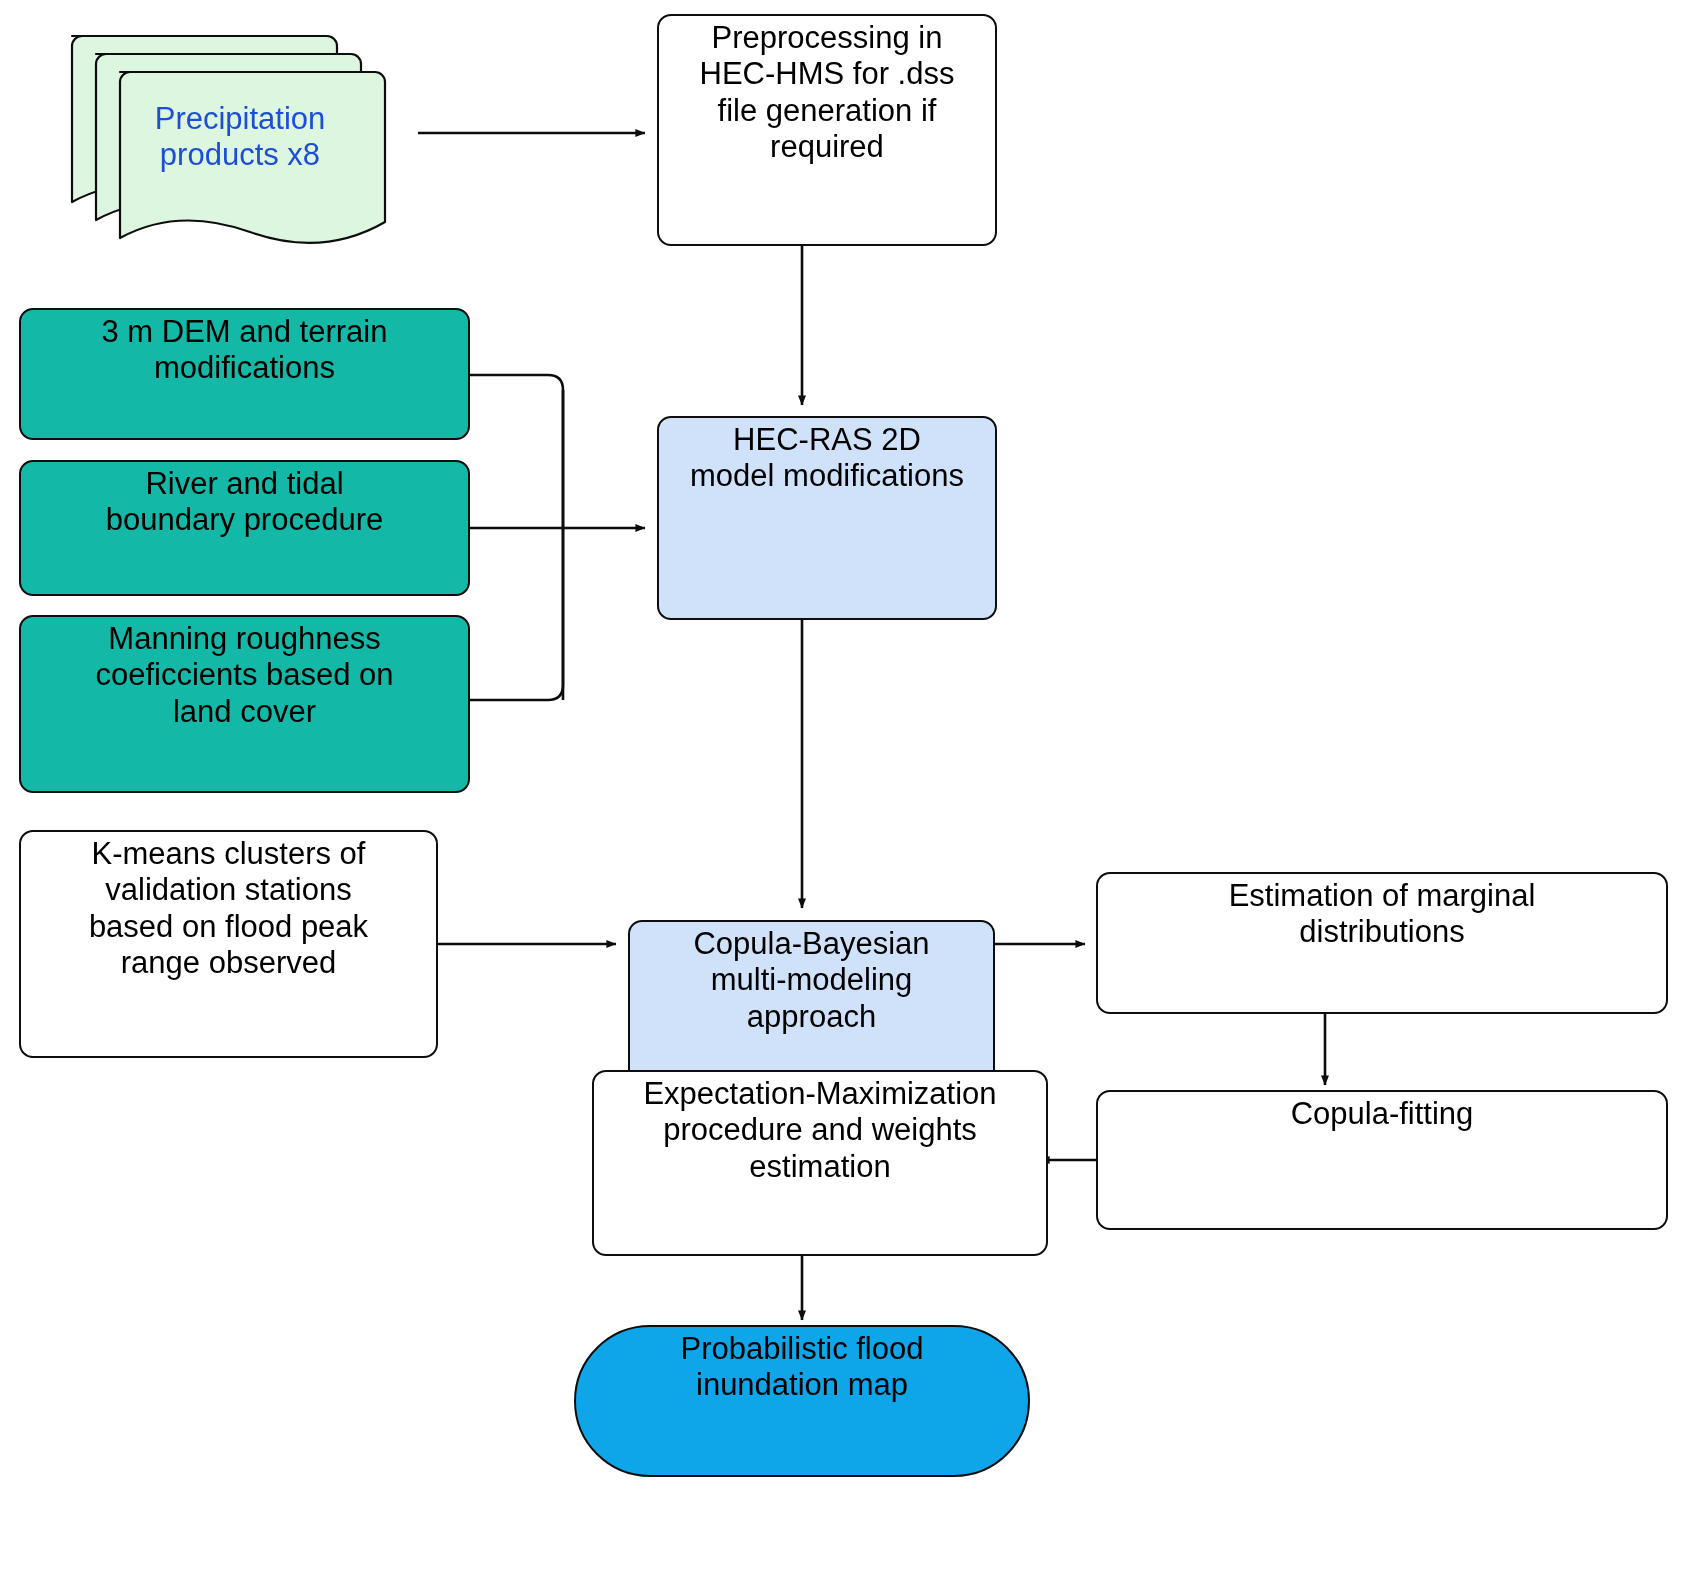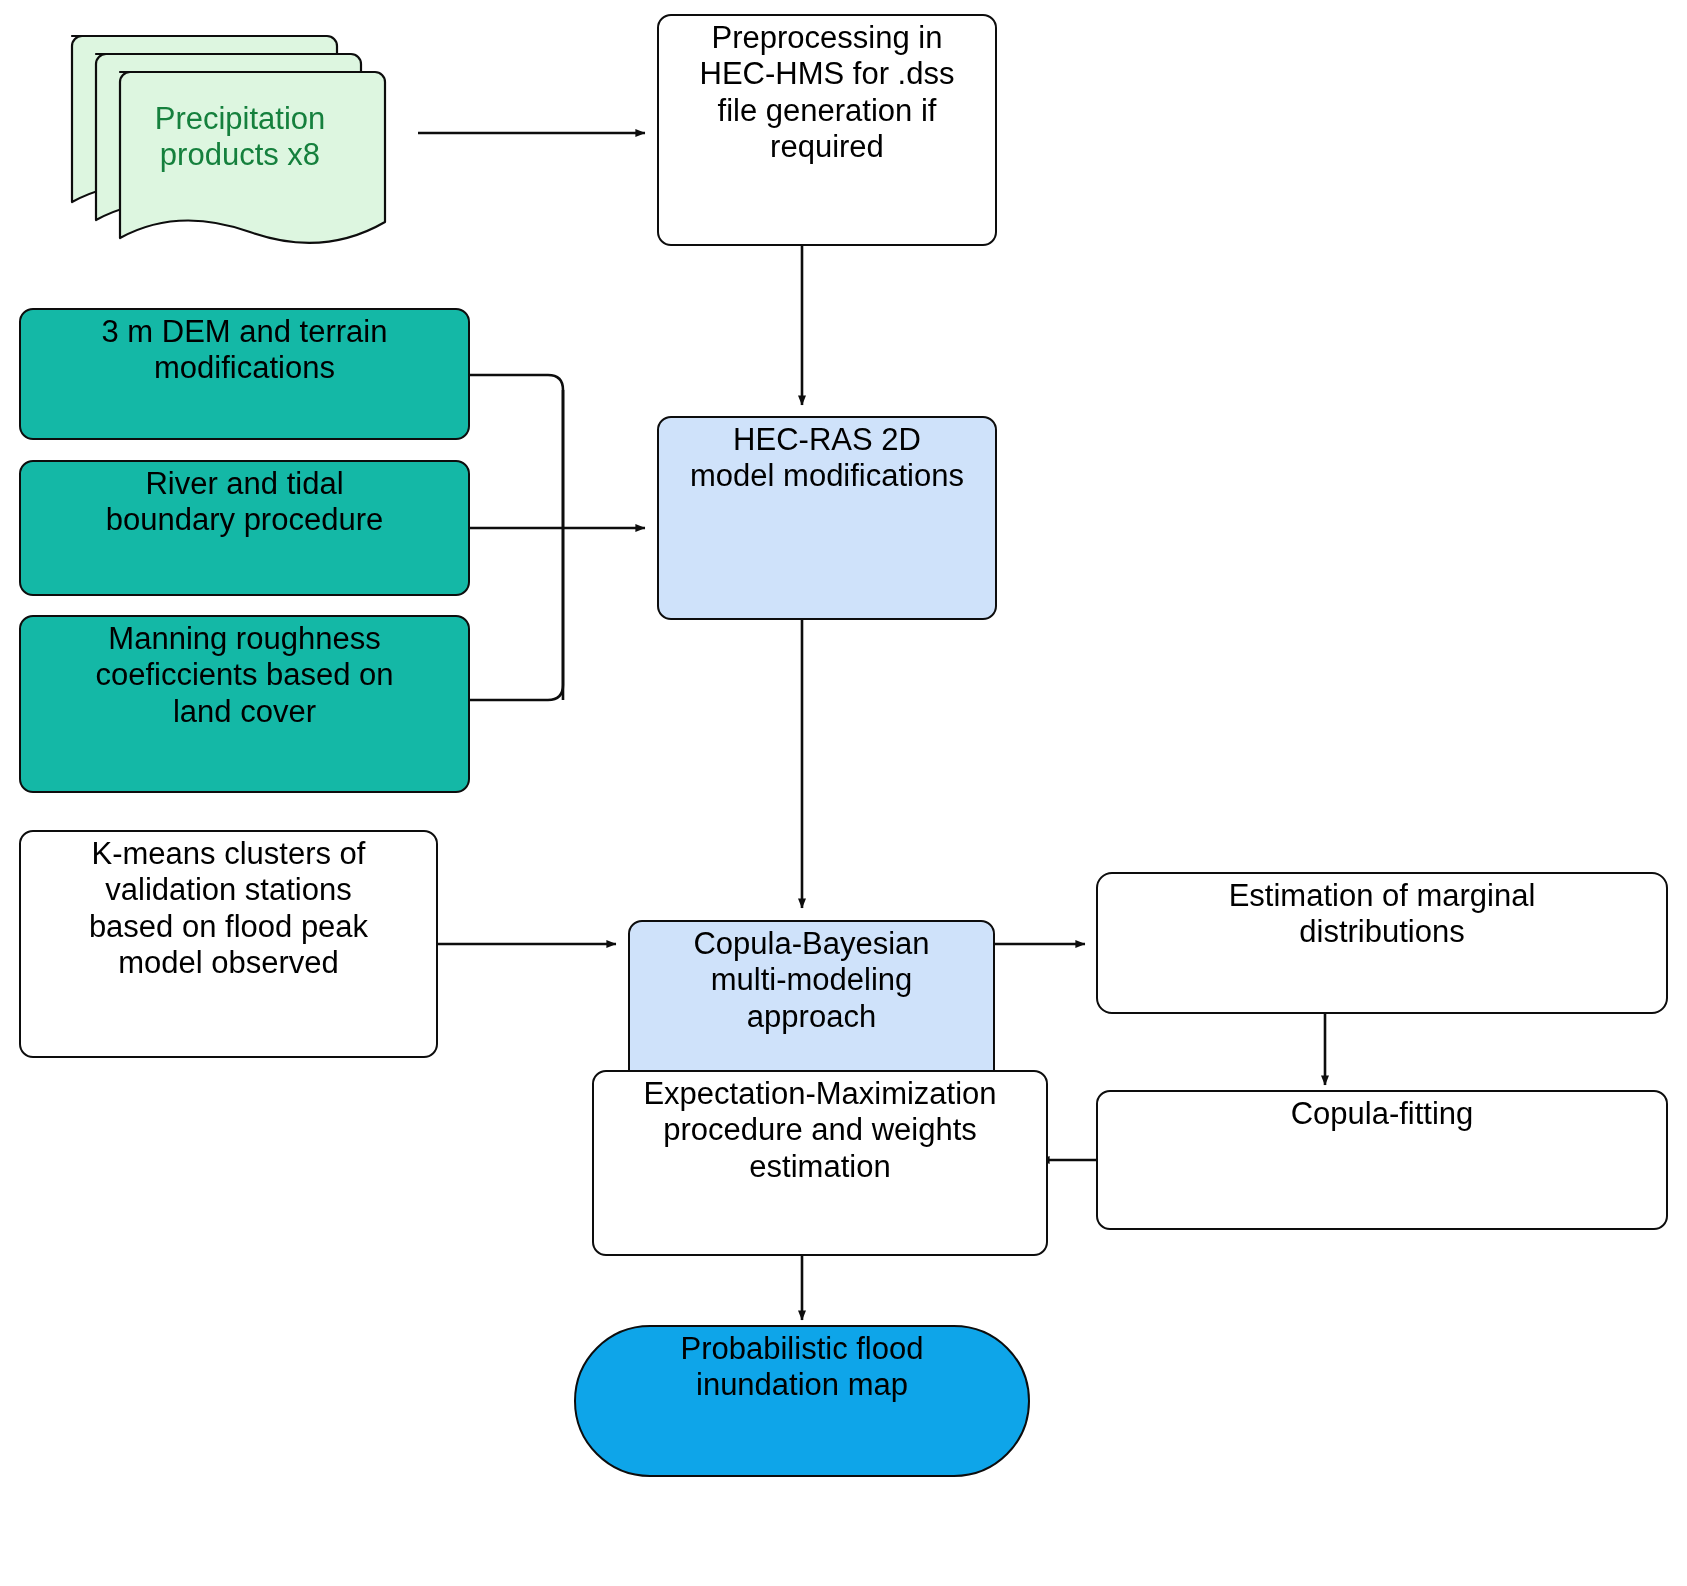--- a/index.html
+++ b/index.html
@@ -61,21 +61,21 @@
   .docstack .doclabel {
     position: absolute;
     left: 0;
     top: 0;
     width: 100%;
     display: flex;
     align-items: center;
     justify-content: center;
     text-align: center;
     white-space: pre-line;
-    color: #15803d;
+    color: #1d4ed8;
     line-height: 1.17;
   }
 </style>
 </head>
 <body>
 
 <div id="canvas">
 
   <svg id="edges" viewBox="0 0 1687 1586" width="1687" height="1586">
     <defs>
@@ -152,30 +152,30 @@
 
   <div class="node rounded fill-blue" style="left:657px; top:416px; width:340px; height:204px; font-size:31px;">
     <span>HEC-RAS 2D
 model modifications</span>
   </div>
 
   <div class="node rounded fill-white" style="left:19px; top:830px; width:419px; height:228px; font-size:31px;">
     <span>K-means clusters of
 validation stations
 based on flood peak
-model observed</span>
+range observed</span>
   </div>
 
   <div class="node rounded fill-blue" style="left:628px; top:920px; width:367px; height:176px; font-size:31px;">
     <span>Copula-Bayesian
 multi-modeling
 approach</span>
   </div>
 
-  <div class="node rounded fill-white" style="left:1096px; top:872px; width:572px; height:142px; font-size:31px;border-radius:16px;">
+  <div class="node rounded fill-white" style="left:1096px; top:872px; width:572px; height:142px; font-size:31px;">
     <span>Estimation of marginal
 distributions</span>
   </div>
 
   <div class="node rounded fill-white" style="left:1096px; top:1090px; width:572px; height:140px; font-size:31px;">
     <span>Copula-fitting</span>
   </div>
 
   <div class="node rounded fill-white" style="left:592px; top:1070px; width:456px; height:186px; font-size:31px;">
     <span>Expectation-Maximization

